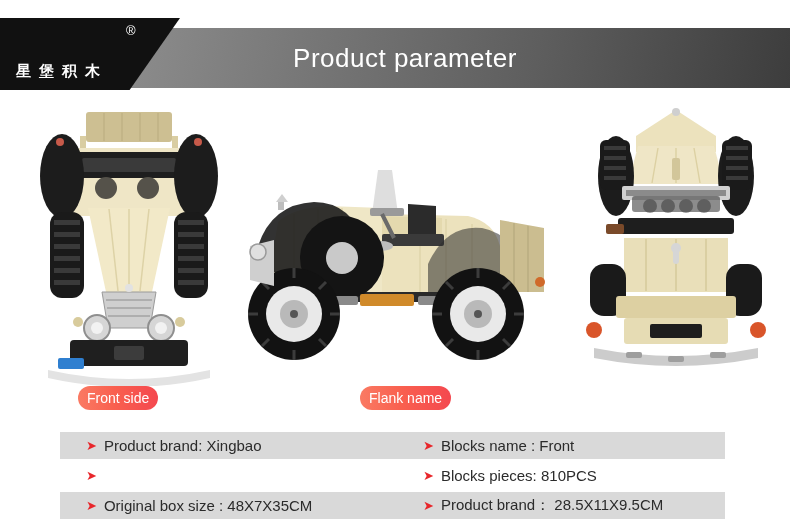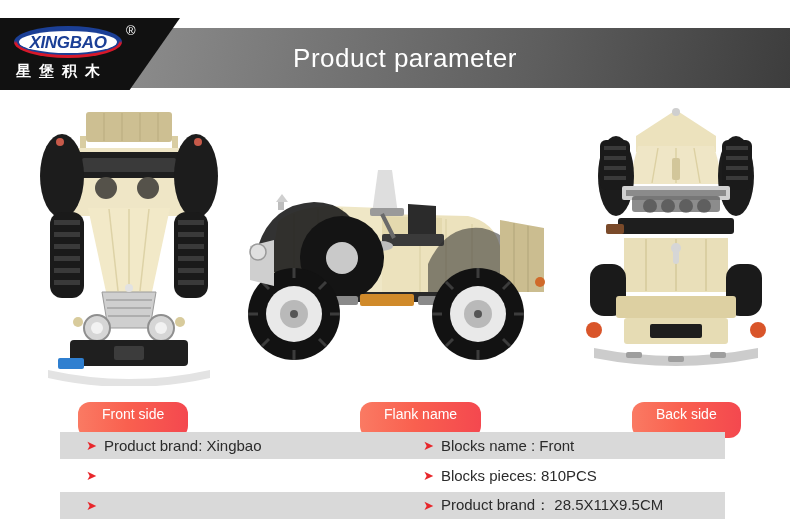--- a/index.html
+++ b/index.html
@@ -142,24 +142,24 @@
   
   .captions {
     position: absolute;
     left: 0;
     top: 386px;
     width: 790px;
     height: 32px;
   }
   .pill {
     position: absolute;
-    top: 16px;
-    height: 36px;
+    top: 0;
+    height: 24px;
     line-height: 24px;
-    padding: 0 24px;
+    padding: 0 9px;
     border-radius: 12px;
     color: #ffffff;
     font-size: 14px;
     white-space: nowrap;
     background: linear-gradient(90deg, #fa7a63 0%, #f9604f 45%, #f4484f 100%);
   }
   .pill-front { left: 78px; }
   .pill-flank { left: 360px; }
   .pill-back  { left: 632px; }
 
@@ -200,27 +200,20 @@
     line-height: 1;
   }
 </style>
 </head>
 <body>
 
 <div class="header">
 
   <div class="logo-block"></div>
 
-  <div class="logo-oval-wrap" style="z-index:4;">
-    <div class="logo-oval-outer"></div>
-    <div class="logo-oval-mid"></div>
-    <div class="logo-oval-inner">
-      <span class="logo-word">XINGBAO</span>
-    </div>
-  </div>
   <span class="logo-reg" style="z-index:4;">®</span>
   <span class="logo-cn" style="z-index:4;font-weight:bold;">星堡积木</span>
 
   <div class="banner"></div>
   <div class="banner-title" style="left:120px; top:10px; z-index:3;">Product parameter</div>
 </div>
 
 <div class="photos">
 
   <div class="photo photo-front">
@@ -458,21 +451,20 @@
         <rect x="102" y="260" width="16" height="6" rx="2"></rect>
         <rect x="144" y="256" width="16" height="6" rx="2"></rect>
       </g>
     </svg>
   </div>
 </div>
 
 <div class="captions">
   <span class="pill pill-front">Front side</span>
   <span class="pill pill-flank">Flank name</span>
-  <span class="pill pill-back">Back side</span>
 </div>
 
 <div class="params">
 
   <div class="param-row r0">
     <div class="param-cell left">
       <span class="bullet">➤</span>
       <span>Product brand: Xingbao</span>
     </div>
     <div class="param-cell right">
@@ -487,19 +479,20 @@
     </div>
     <div class="param-cell right">
       <span class="bullet">➤</span>
       <span>Blocks pieces: 810PCS</span>
     </div>
   </div>
 
   <div class="param-row r2">
     <div class="param-cell left">
       <span class="bullet">➤</span>
+      <span>Original box size : 48X7X35CM</span>
     </div>
     <div class="param-cell right">
       <span class="bullet">➤</span>
       <span>Product brand：  28.5X11X9.5CM</span>
     </div>
   </div>
 </div>
 
 </body></html>

